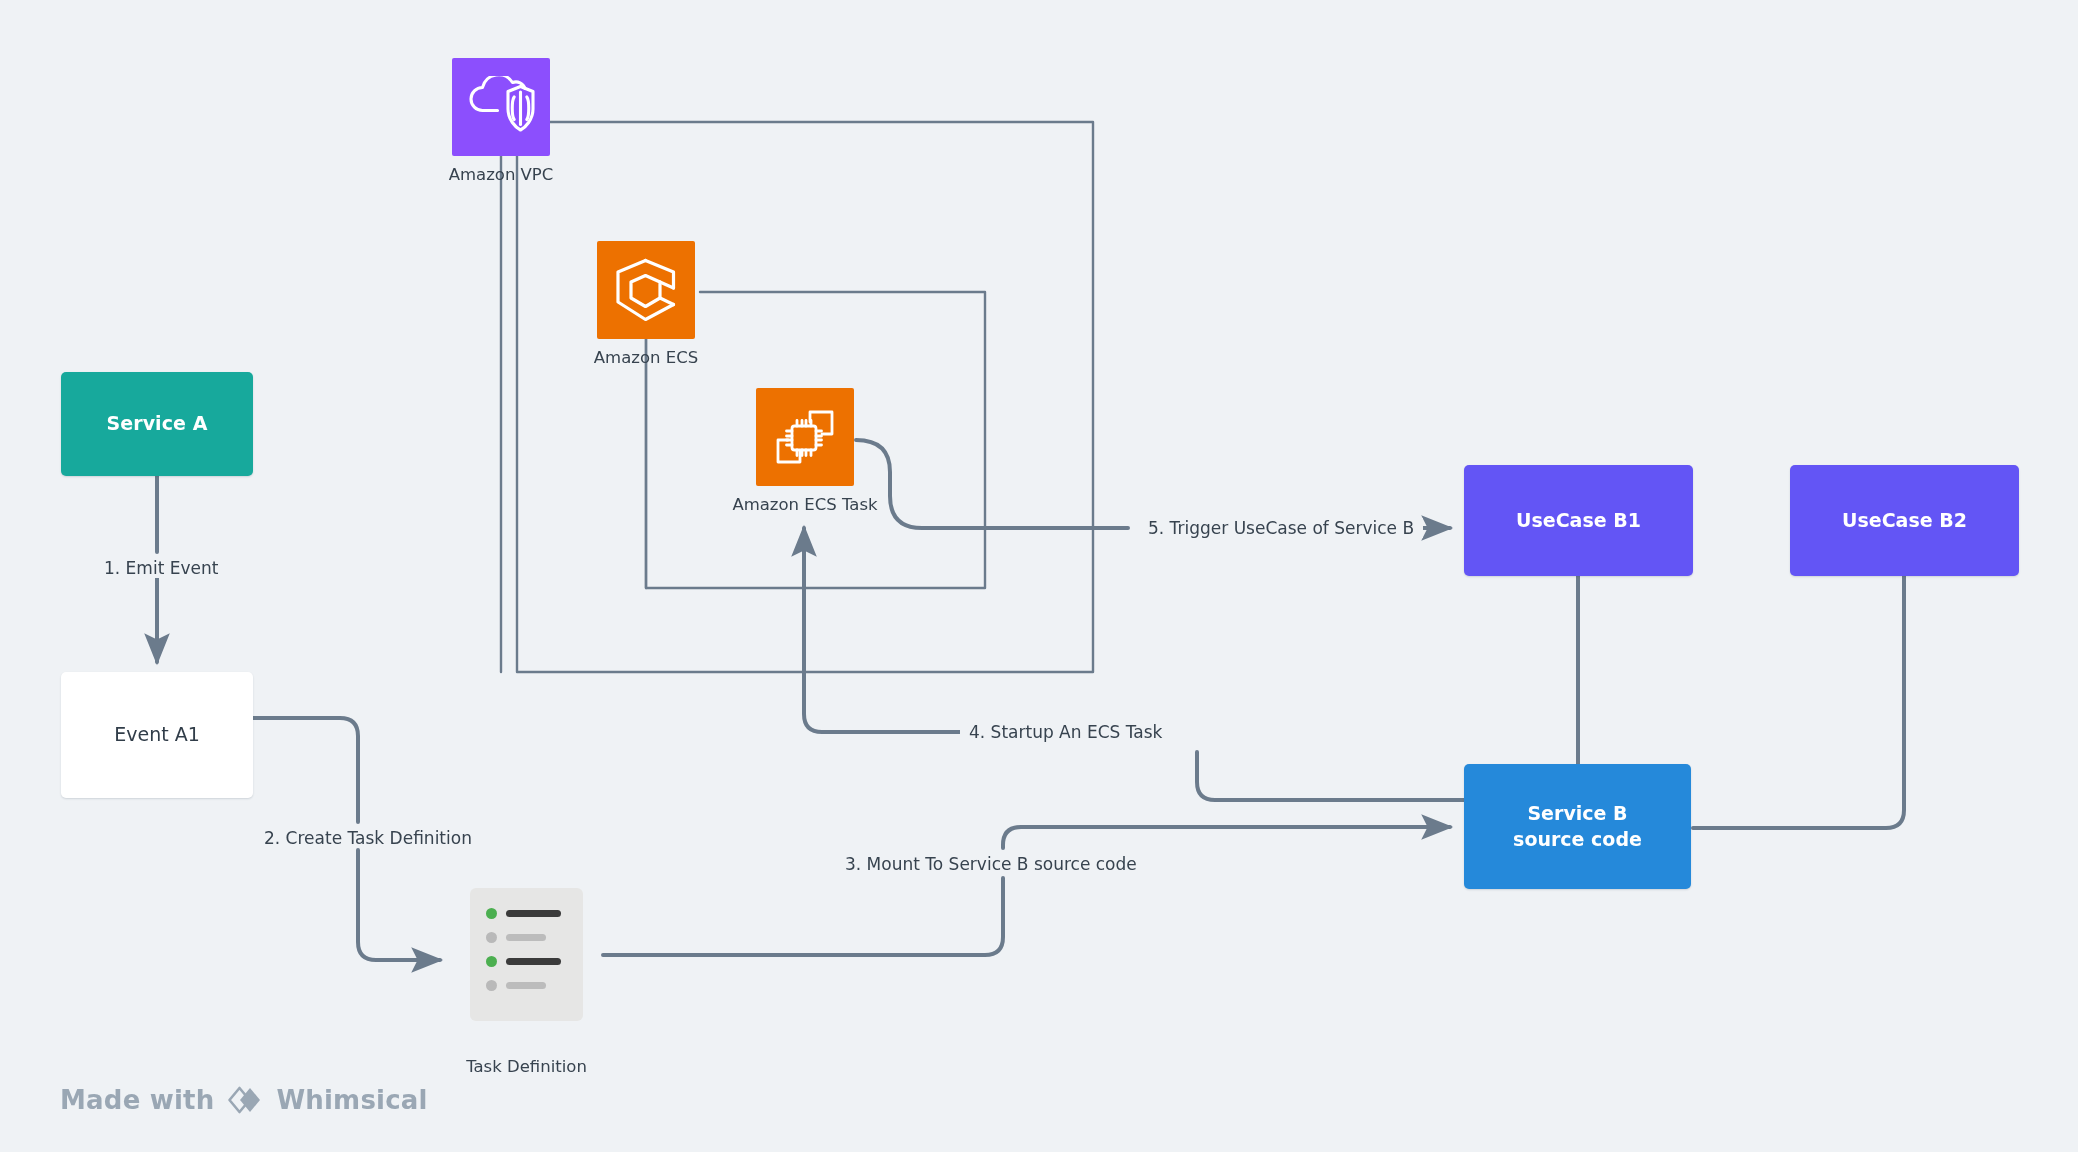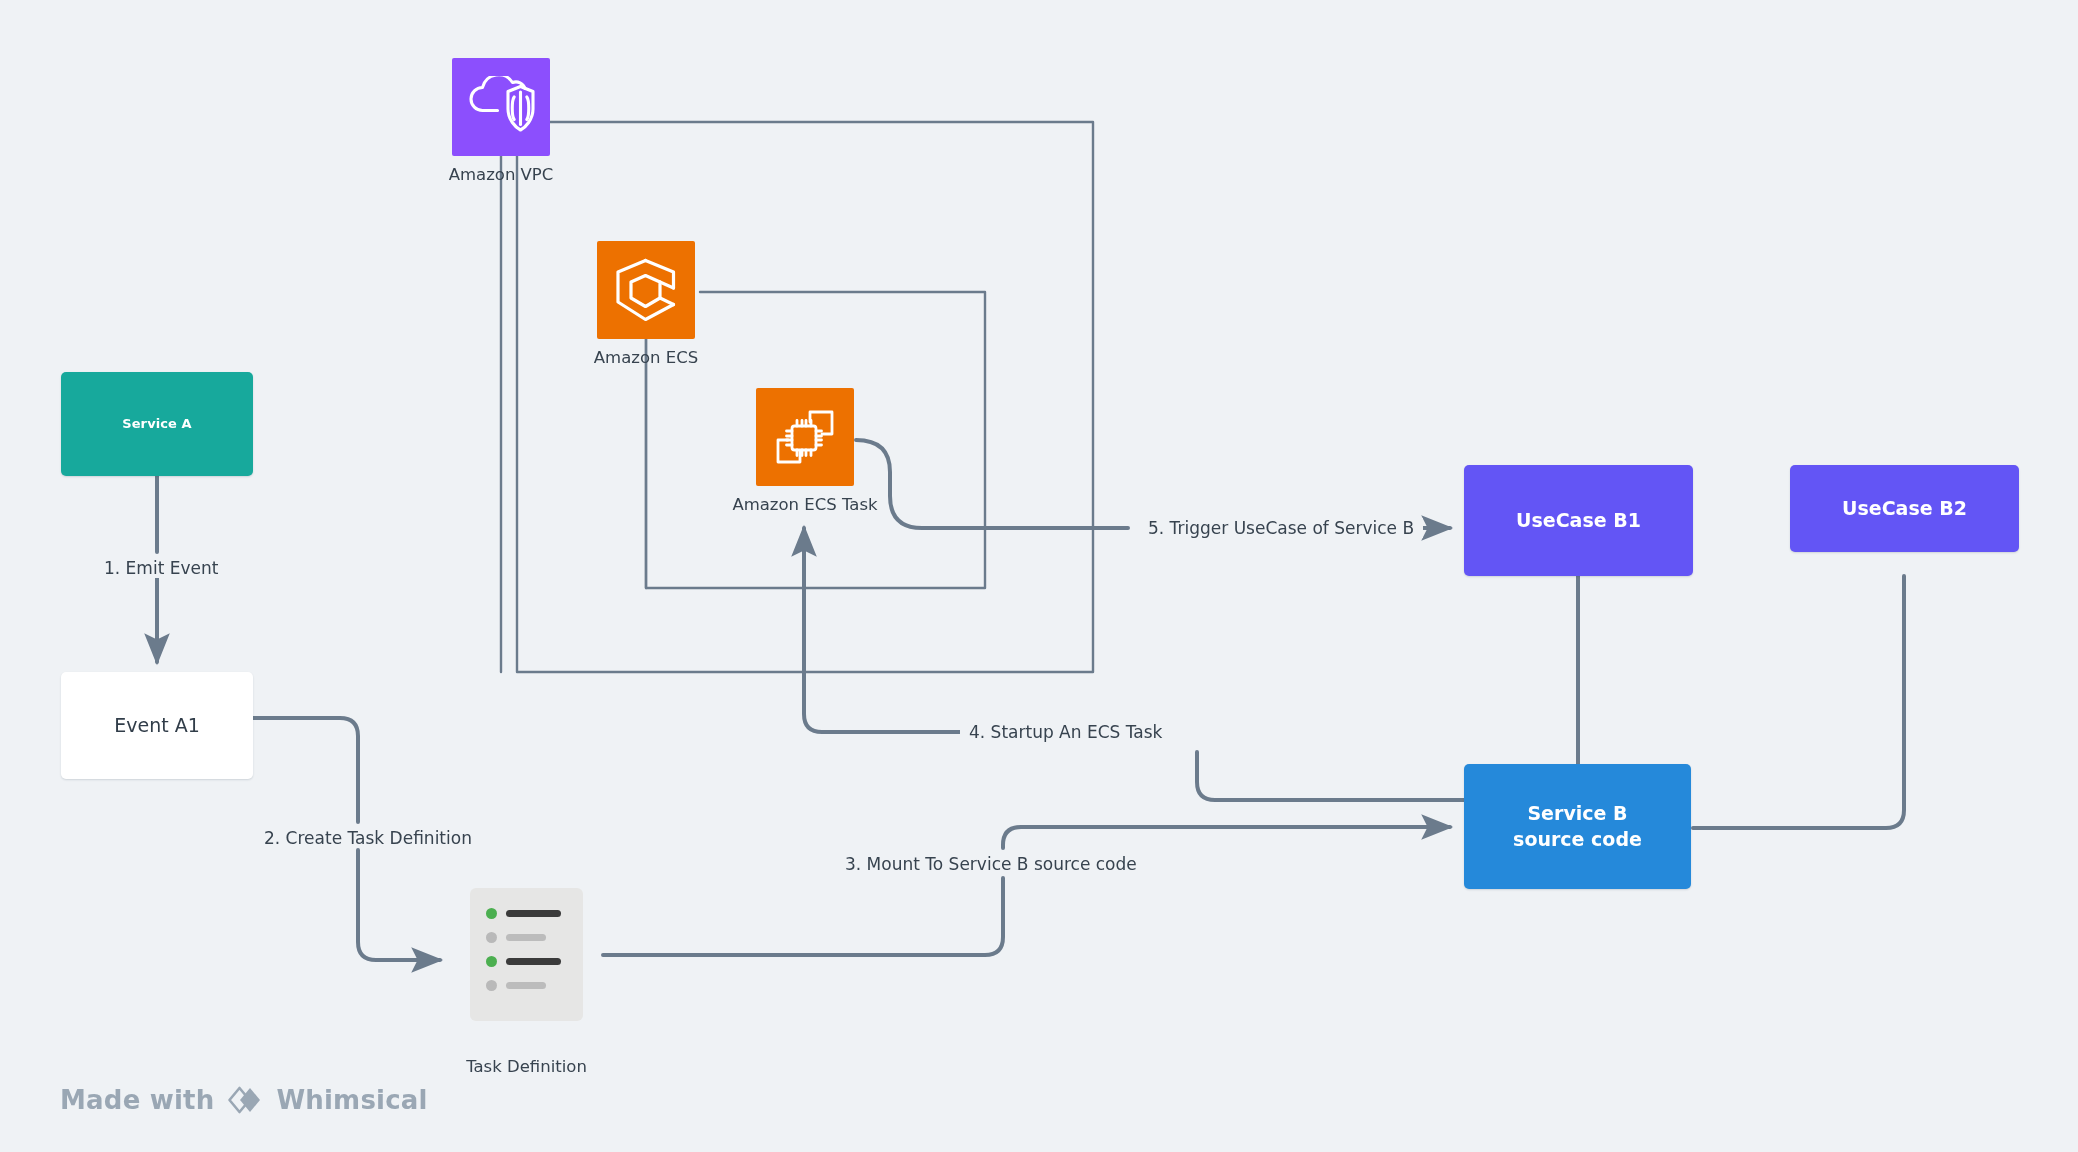--- a/index.html
+++ b/index.html
@@ -44,41 +44,41 @@
     line-height: 1.32;
   }
   .node .label-line {
     display: block;
   }
 
   .node-service-a {
     left: 61px;  top: 372px;  width: 192px; height: 104px;
     background: #17a99c;
     color: #ffffff;
-    font-size: 13px;
+    font-size: 19px;
     font-weight: 700;
     letter-spacing: .1px;
   }
   .node-event-a1 {
-    left: 61px;  top: 672px;  width: 192px; height: 107px;
+    left: 61px;  top: 672px;  width: 192px; height: 126px;
     background: #ffffff;
     color: #2f3b४6;
     color: #313d49;
     font-size: 19px;
     font-weight: 400;
   }
   .node-usecase-b1 {
     left: 1464px; top: 465px; width: 229px; height: 111px;
     background: #6355f5;
     color: #ffffff;
     font-size: 19px;
     font-weight: 700;
   }
   .node-usecase-b2 {
-    left: 1790px; top: 465px; width: 229px; height: 87px;
+    left: 1790px; top: 465px; width: 229px; height: 111px;
     background: #6355f5;
     color: #ffffff;
     font-size: 19px;
     font-weight: 700;
   }
   .node-service-b {
     left: 1464px; top: 764px; width: 227px; height: 125px;
     background: #2589da;
     color: #ffffff;
     font-size: 19px;

